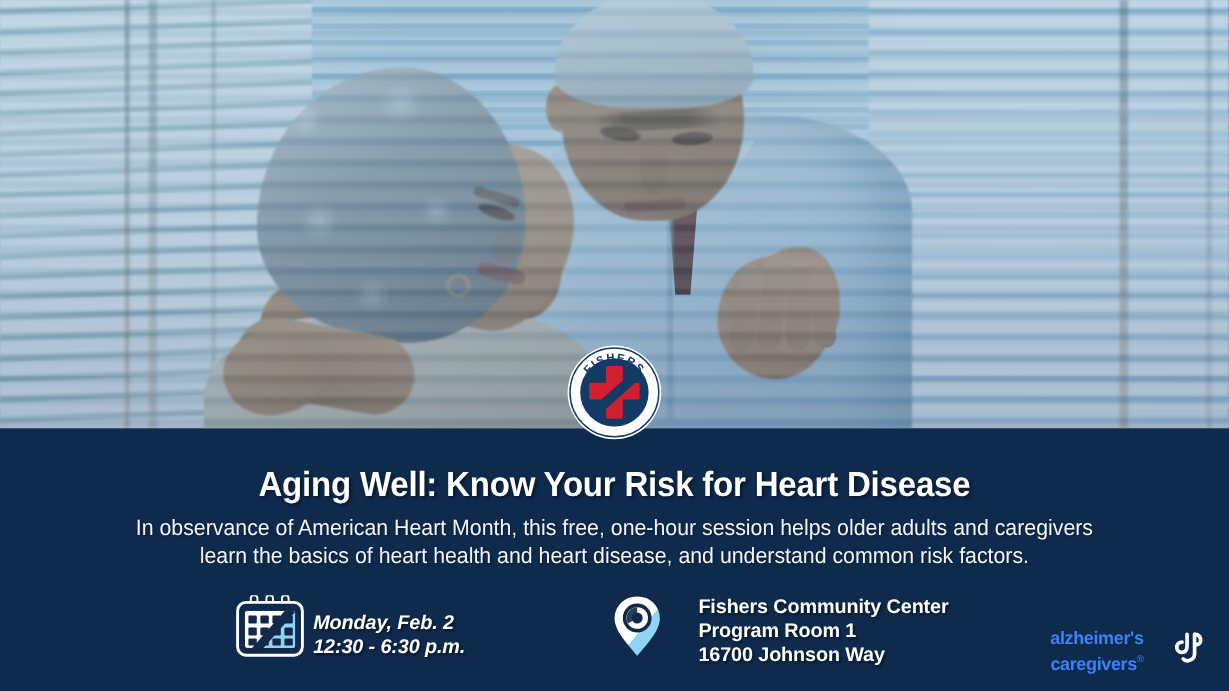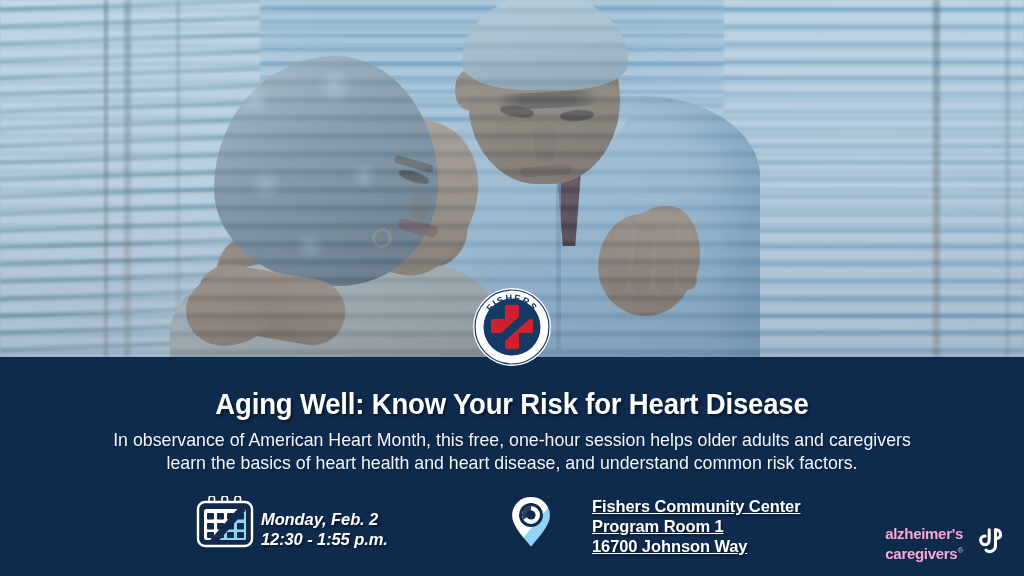--- a/index.html
+++ b/index.html
@@ -283,33 +283,33 @@
   .detail-block .icon { flex:0 0 auto; }
   .detail-block .lines {
     color:#FFFFFF; font-weight:bold; font-size:16.5px; line-height:20px;
     text-shadow:1.5px 1.5px 2px rgba(0,0,0,.45);
     letter-spacing:-.1px;
     white-space:nowrap;
   }
   #date-block { left:196px; top:8px; }
   #date-block .lines { margin-left:7px; padding-top:13px;font-style:italic; }
   #loc-block  { left:506px; top:4px; }
-  #loc-block  .lines { margin-left:36px; padding-top:4px;text-decoration:underline; }
+  #loc-block  .lines { margin-left:26px; padding-top:4px; }
 
   
   .alz {
     position:absolute; right:18px; bottom:14px;
     display:flex; align-items:center;
     z-index:20;
   }
   .alz-words {
-    text-align:right; color:#f9a8d4;
+    text-align:right; color:#3b82f6;
     font-size:15px; line-height:17px; font-weight:bold;
     letter-spacing:-.3px;
-    margin-right:12px;
+    margin-right:22px;
   }
   .alz-words .reg { font-size:8px; vertical-align:super; font-weight:normal; }
 </style>
 </head>
 <body>
 
 <div id="flyer">
 
   <div class="photo">
     <div class="daylight"></div>
@@ -425,21 +425,21 @@
               <rect x="11" y="36" width="7" height="6" rx="1"></rect>
               <rect x="21" y="36" width="7" height="6" rx="1"></rect>
               <rect x="31" y="36" width="7" height="6" rx="1"></rect>
               <rect x="41" y="36" width="7" height="6" rx="1"></rect>
             </g>
           </g>
         </svg>
       </span>
       <span class="lines">
         <div>Monday, Feb. 2</div>
-        <div>12:30 - 1:55 p.m.</div>
+        <div>12:30 - 6:30 p.m.</div>
       </span>
     </div>
 
     <div class="detail-block" id="loc-block">
       <span class="icon">
         <svg viewBox="0 0 50 62" width="50" height="62">
           <clipPath id="pinClip">
             <path d="M 25,3 C 37.2,3 46,12 46,23.6 C 46,36 31,50 25,58 C 19,50 4,36 4,23.6 C 4,12 12.8,3 25,3 Z"></path>
           </clipPath>
           <g clip-path="url(#pinClip)">

